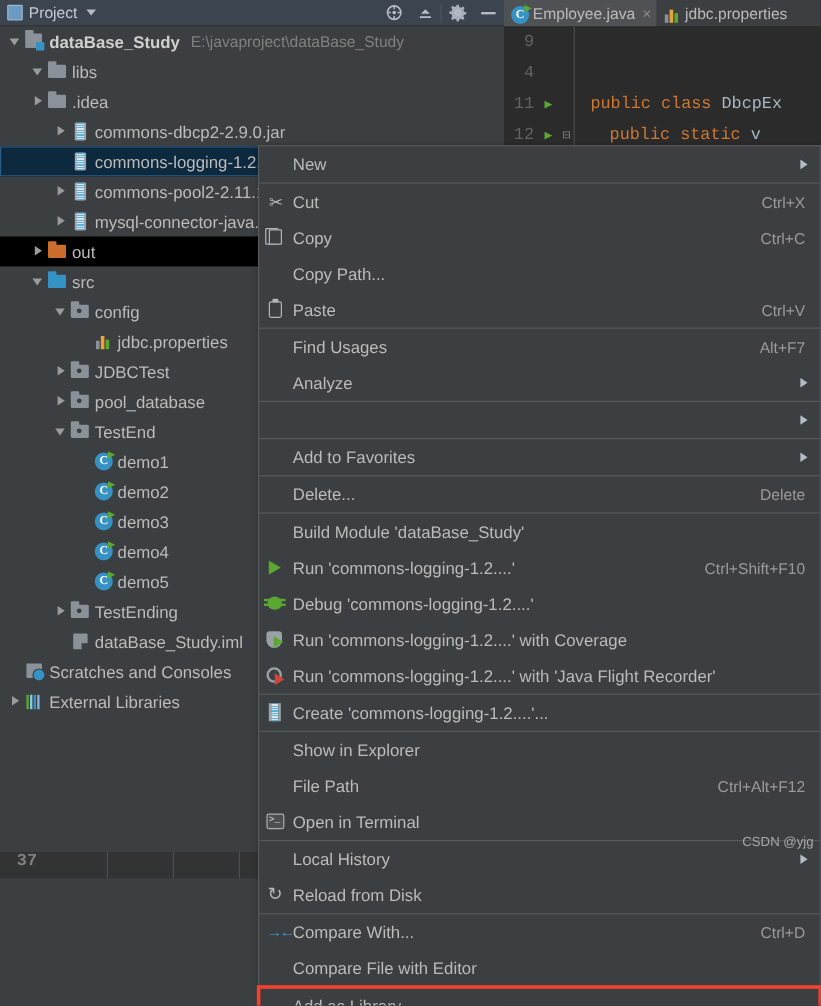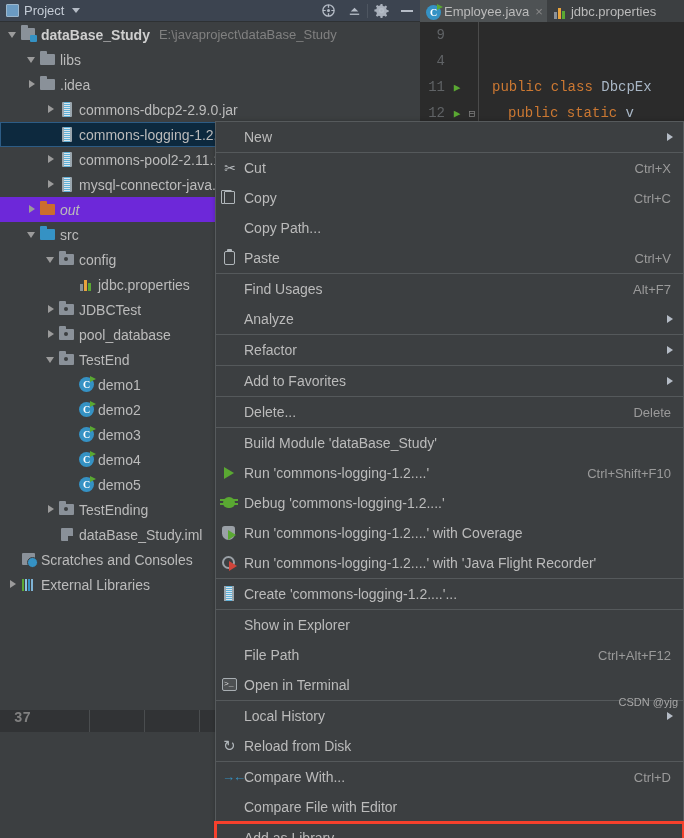--- a/index.html
+++ b/index.html
@@ -39,21 +39,21 @@
   
   #project-tree {
     position: absolute; left: 0; top: 22px; width: 420px; height: 816px;
     background: #3c3f41; overflow: hidden;
   }
   .tree-row {
     position: relative; height: 25px; display: flex; align-items: center;
     font-size: 14px; color: #bbbbbb; white-space: nowrap;
   }
   .tree-row.selected { background: #0d293e; box-shadow: inset 0 0 0 1px #2d5c85; }
-  .tree-row.excluded { background: #6d28d9; font-style: italic; }
+  .tree-row.excluded { background: #000000; }
   .arrow {
     width: 14px; height: 25px; flex: 0 0 14px; position: relative;
   }
   .arrow.right::after {
     content: ""; position: absolute; left: 4px; top: 8px;
     border-left: 6px solid #9b9b9b; border-top: 4px solid transparent;
     border-bottom: 4px solid transparent;
   }
   .arrow.down::after {
     content: ""; position: absolute; left: 2px; top: 10px;
@@ -646,21 +646,20 @@
         <span class="mi-accel">Alt+F7</span>
       </div>
       <div class="mi">
         <span class="mi-icon"></span>
         <span class="mi-label">Analyze</span>
         <span class="mi-sub"></span>
       </div>
       <div class="msep"></div>
       <div class="mi">
         <span class="mi-icon"></span>
-        <span class="mi-label">Refactor</span>
         <span class="mi-sub"></span>
       </div>
       <div class="msep"></div>
       <div class="mi">
         <span class="mi-icon"></span>
         <span class="mi-label">Add to Favorites</span>
         <span class="mi-sub"></span>
       </div>
       <div class="msep"></div>
       <div class="mi">

